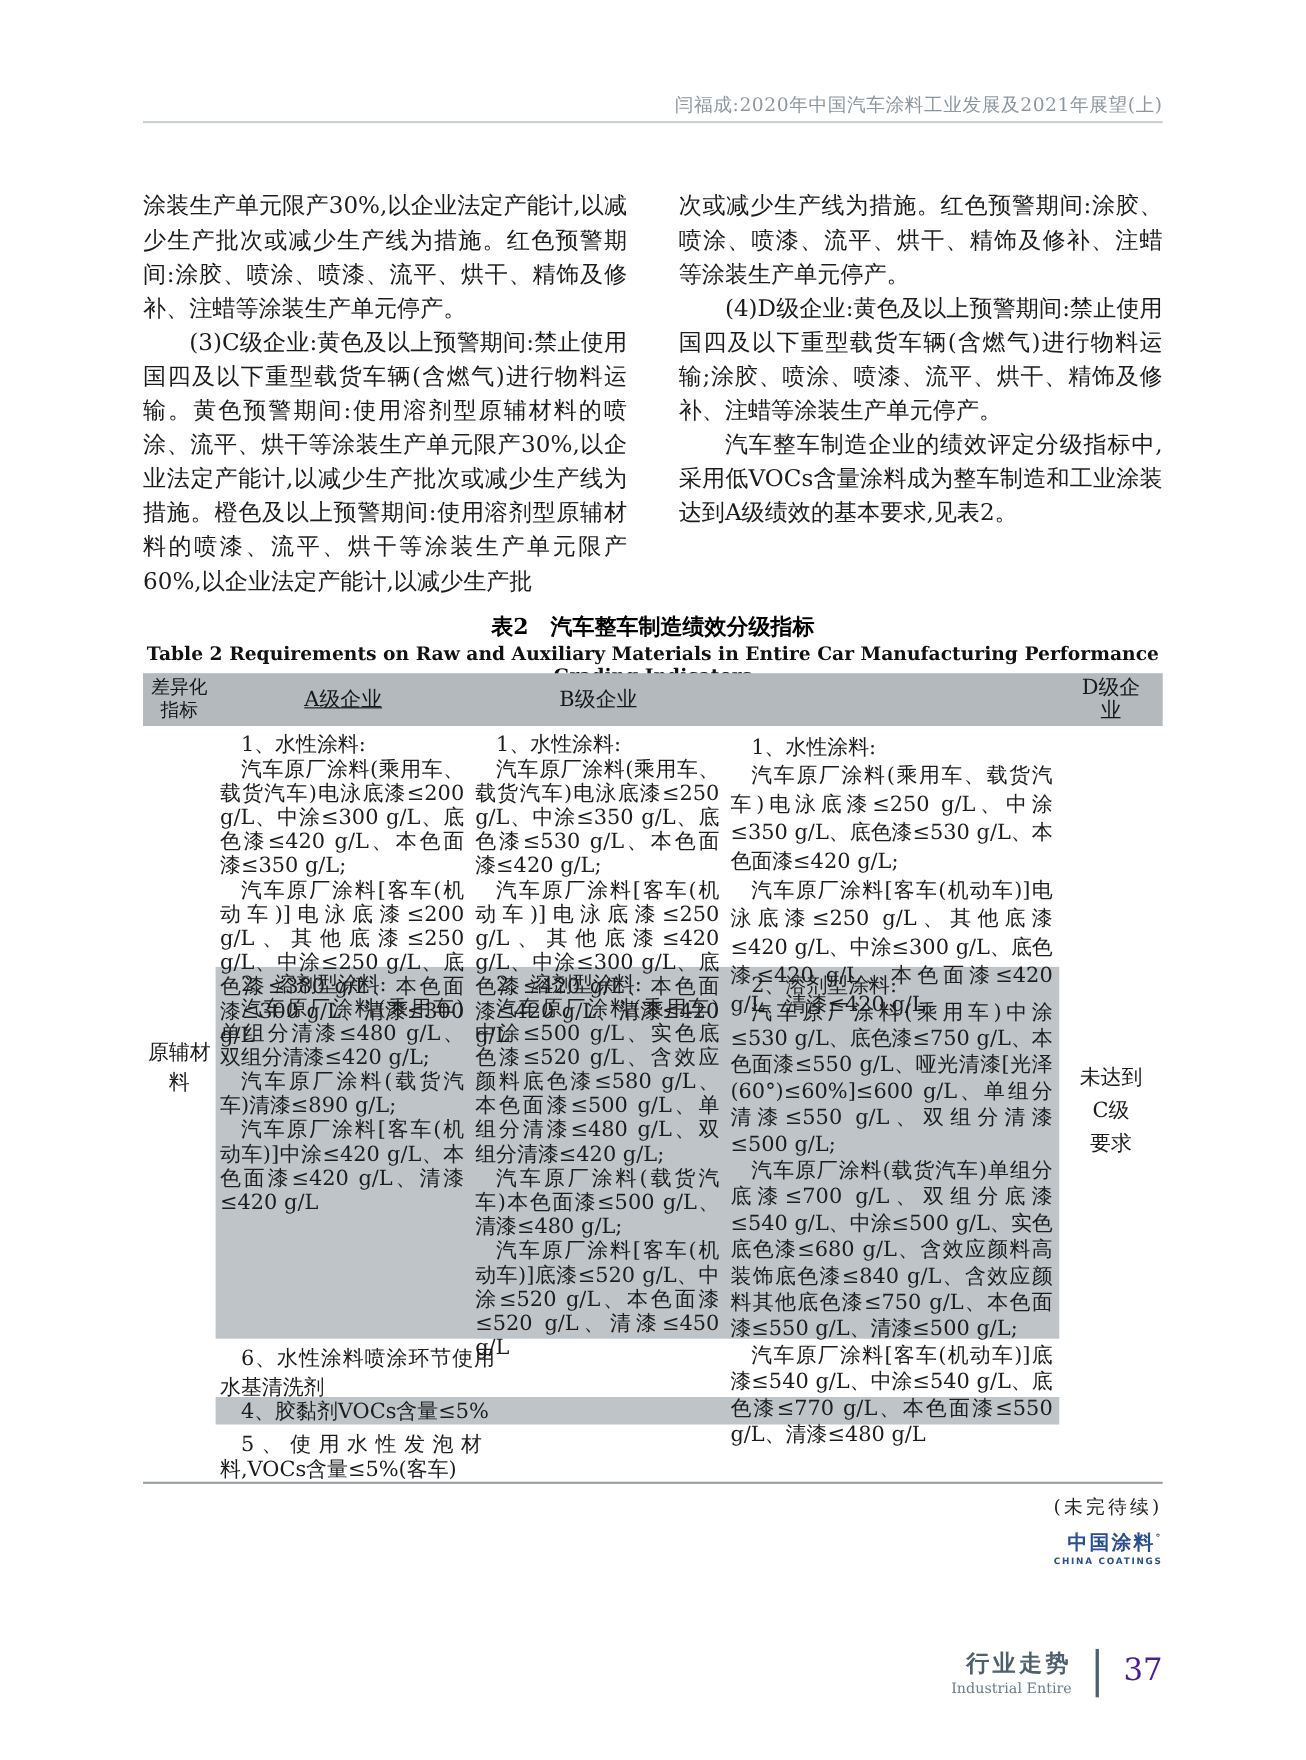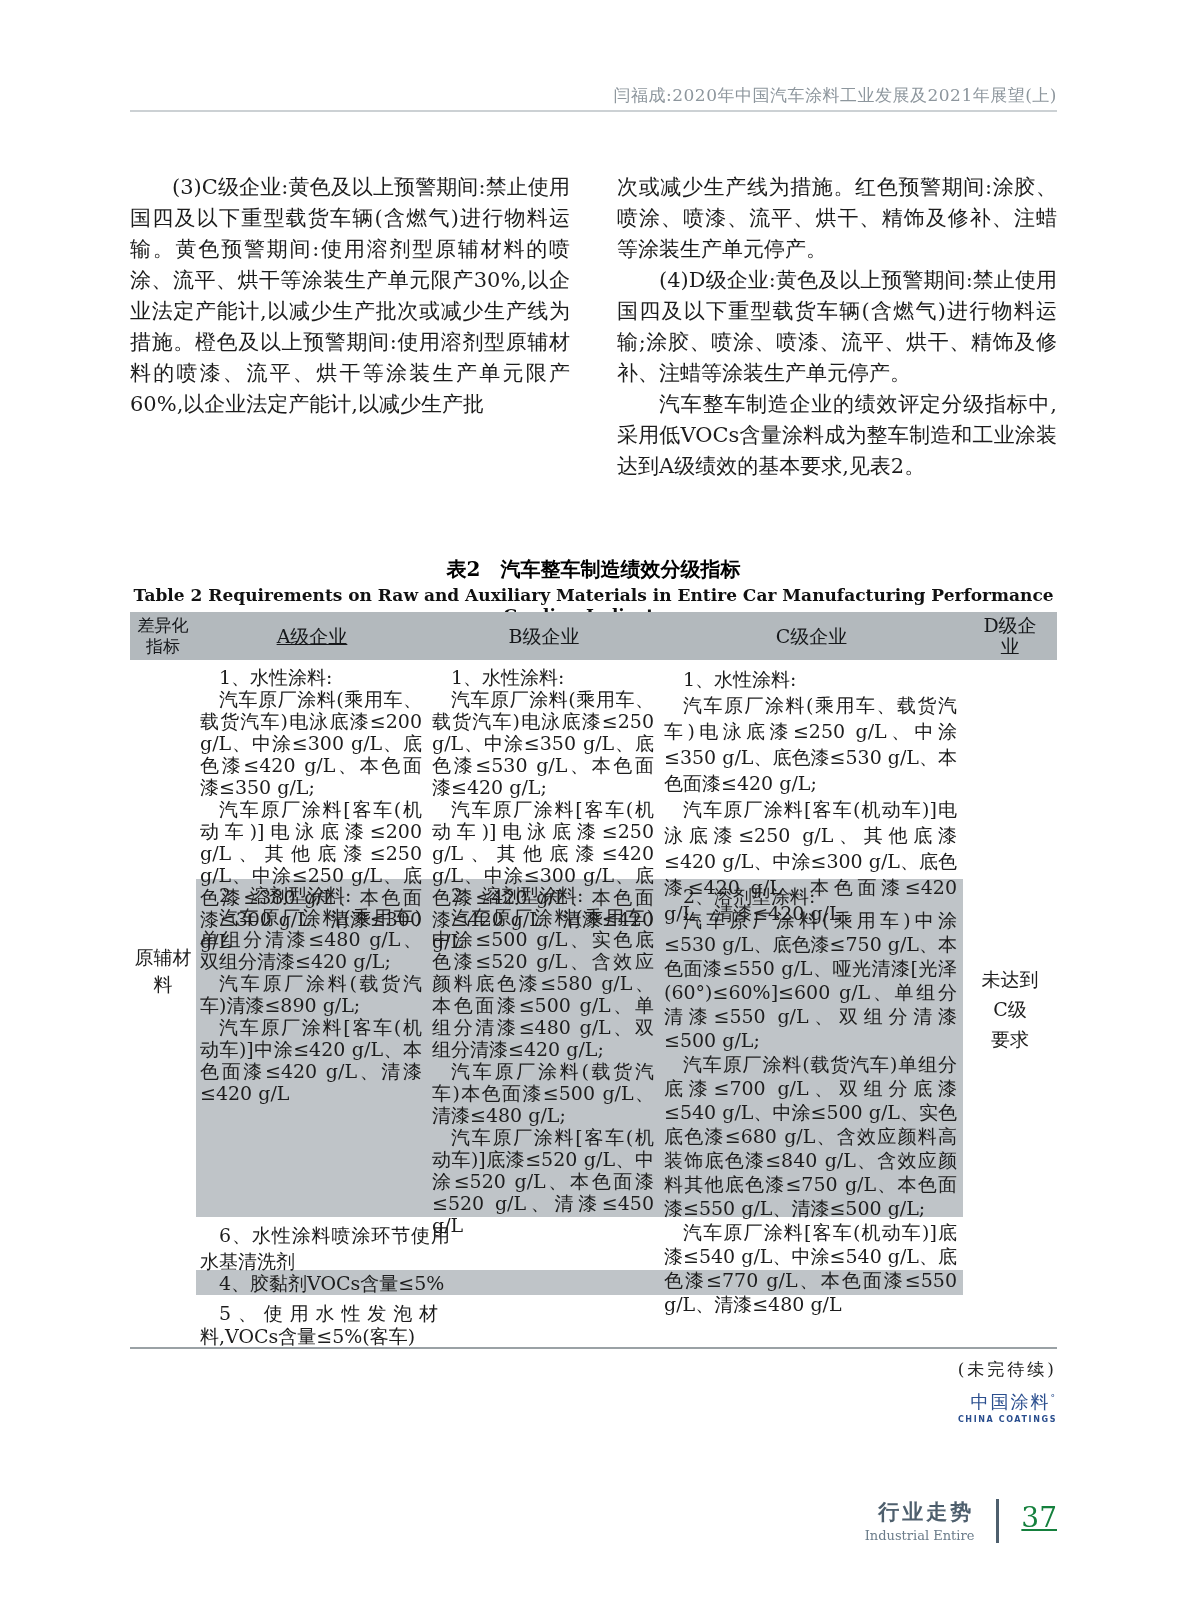--- a/index.html
+++ b/index.html
@@ -54,59 +54,59 @@
   .cellD{position:absolute;left:833px;top:352px;width:94px;text-align:center;line-height:30px;}
   .row3-text{position:absolute;left:70px;top:610px;width:250px;line-height:26px;text-align:justify;}
   .row3-text p,.row5-text p{margin:0;text-indent:1em;}
   .row4-text{position:absolute;left:70px;top:660px;width:700px;line-height:22px;text-indent:1em;white-space:nowrap;}
   .row5-text{position:absolute;left:70px;top:690px;width:238px;line-height:23px;text-align:justify;}
 
   
   .continue-note{position:absolute;top:1358px;left:557px;width:500px;text-align:right;
     font-size:17px;letter-spacing:3px;color:#222;}
   .brand{position:absolute;top:1390px;left:857px;width:200px;text-align:right;color:#2a4e8e;}
-  .brand-cn{font-size:18px;font-weight:normal;letter-spacing:2px;font-family:"DejaVu Sans","Liberation Sans",sans-serif;}
+  .brand-cn{font-size:18px;font-weight:bold;letter-spacing:2px;font-family:"DejaVu Sans","Liberation Sans",sans-serif;}
   .brand-cn sup{font-size:9px;}
   .brand-en{font-size:8px;font-weight:bold;letter-spacing:1.6px;margin-top:1px;
     font-family:"DejaVu Sans","Liberation Sans",sans-serif;}
   .page-footer{position:absolute;top:1498px;left:757px;width:300px;display:flex;
     align-items:center;justify-content:flex-end;gap:22px;}
   .pf-left{text-align:right;}
   .pf-cn{font-size:21px;font-weight:bold;letter-spacing:3px;color:#4e5f6d;
     font-family:"DejaVu Sans","Liberation Sans",sans-serif;}
   .pf-en{font-size:13px;color:#6b7c8a;margin-top:2px;}
   .pf-bar{width:3px;height:44px;background:#4e5f6d;}
-  .pf-num{font-size:28px;color:#15803d;padding-bottom:6px;text-decoration:underline;}
+  .pf-num{font-size:28px;color:#4c1d95;padding-bottom:6px;}
 </style>
 </head>
 <body>
 
 <div class="page">
 
   <div class="running-head">闫福成:2020年中国汽车涂料工业发展及2021年展望(上)</div>
   <div class="head-rule"></div>
 
   <div class="col col-left">
+    <p class="para no-indent">涂装生产单元限产30%,以企业法定产能计,以减少生产批次或减少生产线为措施。红色预警期间:涂胶、喷涂、喷漆、流平、烘干、精饰及修补、注蜡等涂装生产单元停产。</p>
     <p class="para">(3)C级企业:黄色及以上预警期间:禁止使用国四及以下重型载货车辆(含燃气)进行物料运输。黄色预警期间:使用溶剂型原辅材料的喷涂、流平、烘干等涂装生产单元限产30%,以企业法定产能计,以减少生产批次或减少生产线为措施。橙色及以上预警期间:使用溶剂型原辅材料的喷漆、流平、烘干等涂装生产单元限产60%,以企业法定产能计,以减少生产批</p>
   </div>
   <div class="col col-right">
     <p class="para no-indent">次或减少生产线为措施。红色预警期间:涂胶、喷涂、喷漆、流平、烘干、精饰及修补、注蜡等涂装生产单元停产。</p>
     <p class="para">(4)D级企业:黄色及以上预警期间:禁止使用国四及以下重型载货车辆(含燃气)进行物料运输;涂胶、喷涂、喷漆、流平、烘干、精饰及修补、注蜡等涂装生产单元停产。</p>
     <p class="para">汽车整车制造企业的绩效评定分级指标中,采用低VOCs含量涂料成为整车制造和工业涂装达到A级绩效的基本要求,见表2。</p>
   </div>
 
   <div class="tbl-title-cn">表2　汽车整车制造绩效分级指标</div>
   <div class="tbl-title-en">Table 2  Requirements on Raw and Auxiliary Materials in Entire Car Manufacturing Performance Grading Indicators</div>
 
   <div class="tbl">
     <div class="thead"></div>
     <div class="hcell h0">差异化指标</div>
     <div class="hcell h1">A级企业</div>
     <div class="hcell h2">B级企业</div>
-    <div class="hcell h3">C级企业</div>
     <div class="hcell h4">
       <div class="wrapbox">D级企业</div>
     </div>
 
     <div class="row2-bg"></div>
     <div class="row4-bg"></div>
     <div class="bottom-rule"></div>
 
     <div class="label0">原辅材料</div>
 

